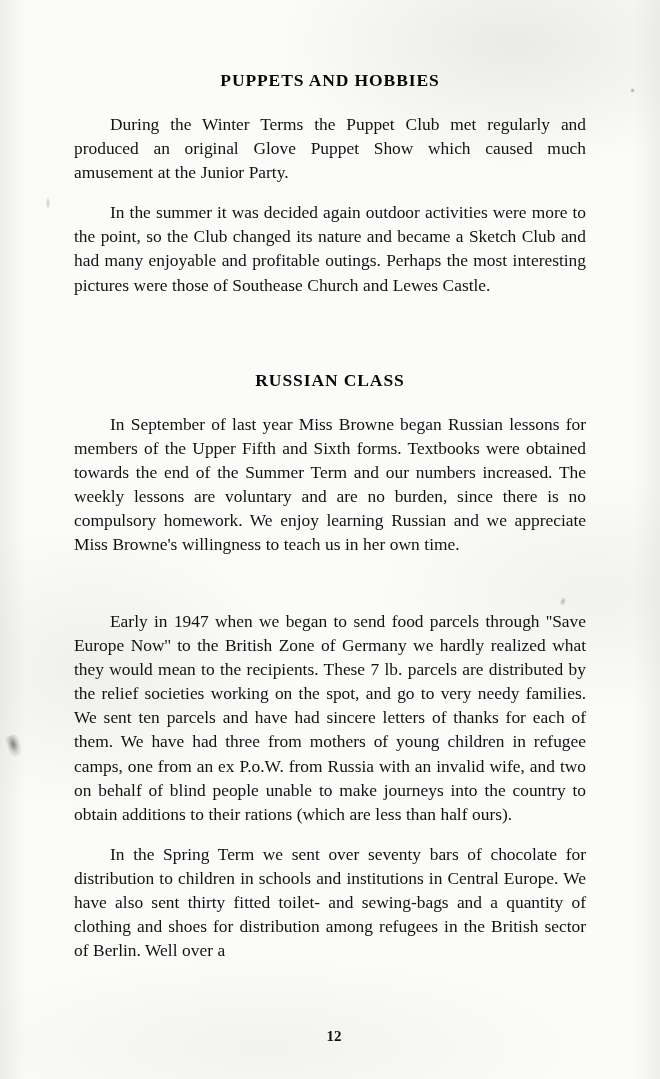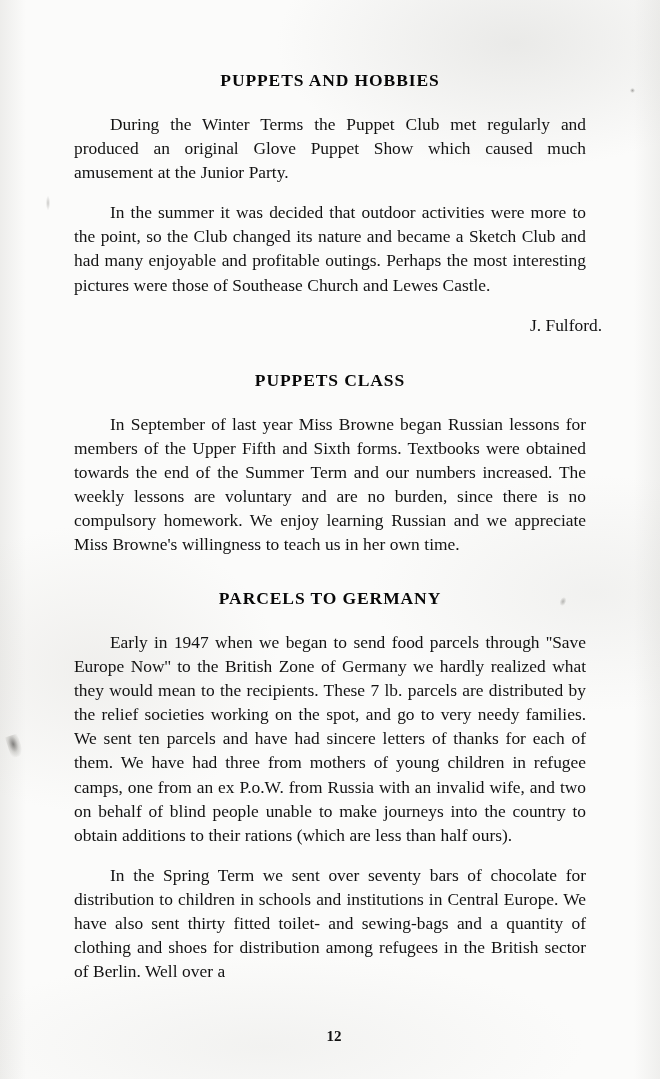--- a/index.html
+++ b/index.html
@@ -144,32 +144,30 @@
   <div class="smudge edge-shade-right"></div>
   <div class="smudge smudge-left-margin"></div>
   <div class="smudge smudge-top-right"></div>
   <div class="smudge smudge-mid-right"></div>
   <div class="smudge smudge-left-edge"></div>
 
   <div class="text-block" style="top: 70px;">
     <h2 class="section-title">PUPPETS AND HOBBIES</h2>
     <div class="gap-after-title"></div>
     <p class="body">During the Winter Terms the Puppet Club met regularly and produced an original Glove Puppet Show which caused much amusement at the Junior Party.</p>
-    <p class="body">In the summer it was decided that outdoor activities were more to the point, so the Club changed its nature and became a Sketch Club and had many enjoyable and profitable outings. Perhaps the most interesting pictures were those of Southease Church and Lewes Castle.</p>
-    <p class="signature">J. Fulford.</p>
+    <p class="body">In the summer it was decided again outdoor activities were more to the point, so the Club changed its nature and became a Sketch Club and had many enjoyable and profitable outings. Perhaps the most interesting pictures were those of Southease Church and Lewes Castle.</p>
   </div>
 
   <div class="text-block" style="top: 370px;">
-    <h2 class="section-title">PUPPETS CLASS</h2>
+    <h2 class="section-title">RUSSIAN CLASS</h2>
     <div class="gap-after-title"></div>
     <p class="body">In September of last year Miss Browne began Russian lessons for members of the Upper Fifth and Sixth forms. Textbooks were obtained towards the end of the Summer Term and our numbers increased.  The weekly lessons are voluntary and are no burden, since there is no compulsory homework.  We enjoy learning Russian and we appreciate Miss Browne's willingness to teach us in her own time.</p>
   </div>
 
   <div class="text-block" style="top: 588px;">
-    <h2 class="section-title">PARCELS TO GERMANY</h2>
     <div class="gap-after-title"></div>
     <p class="body">Early in 1947 when we began to send food parcels through ''Save Europe Now'' to the British Zone of Germany we hardly realized what they would mean to the recipients.  These 7 lb. parcels are distributed by the relief societies working on the spot, and go to very needy families.  We sent ten parcels and have had sincere letters of thanks for each of them.  We have had three from mothers of young children in refugee camps, one from an ex P.o.W. from Russia with an invalid wife, and two on behalf of blind people unable to make journeys into the country to obtain additions to their rations (which are less than half ours).</p>
     <p class="body">In the Spring Term we sent over seventy bars of chocolate for distribution to children in schools and institutions in Central Europe.  We have also sent thirty fitted toilet- and sewing-bags and a quantity of clothing and shoes for distribution among refugees in the British sector of Berlin.  Well over a</p>
   </div>
 
   <div class="page-number">12</div>
 
 </div>
 
 </body></html>

